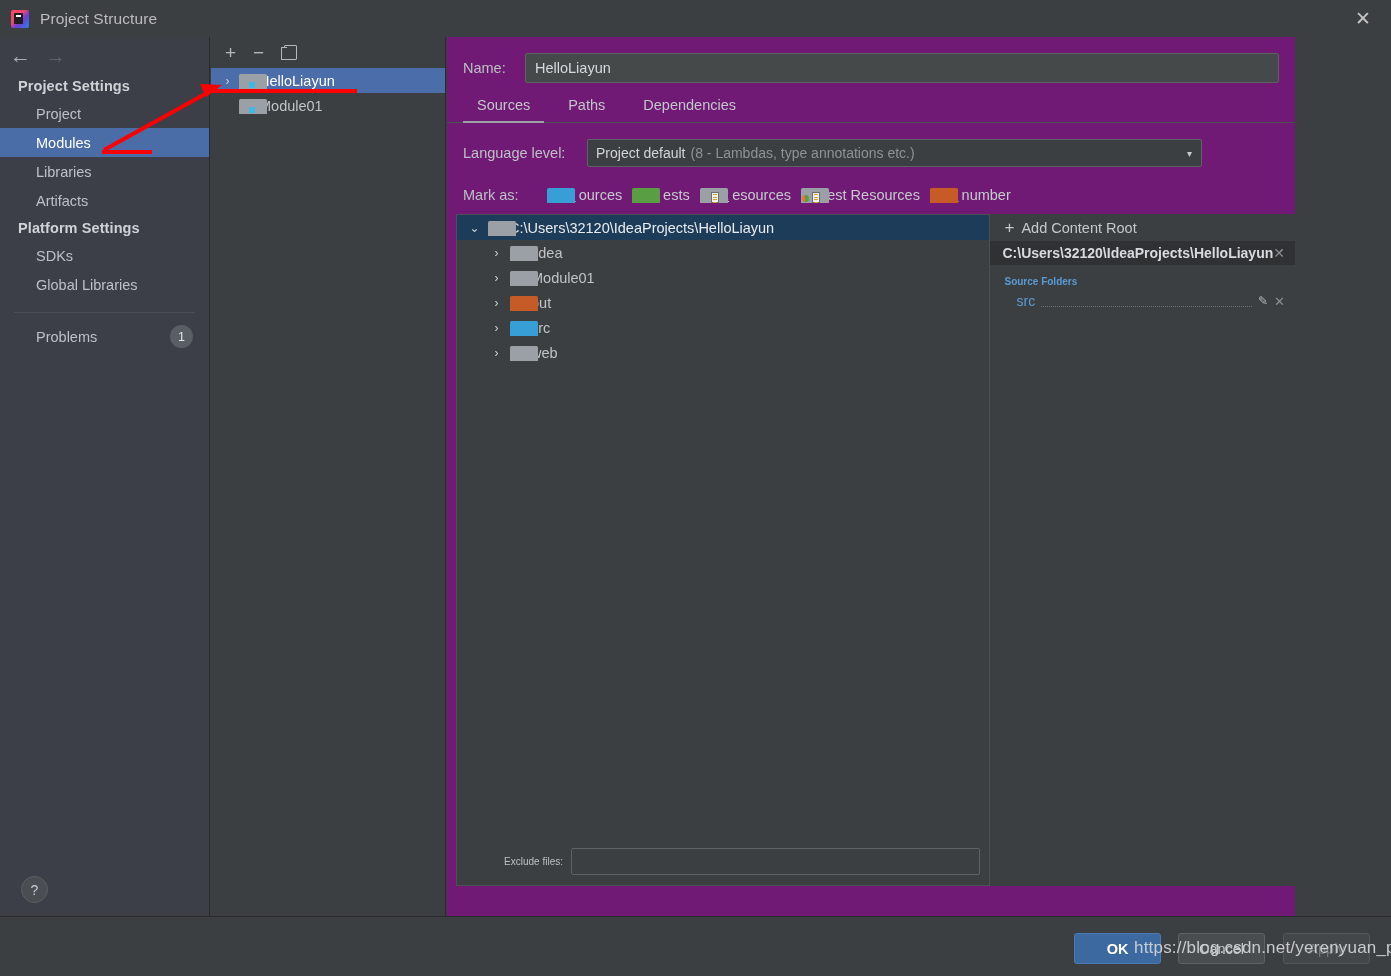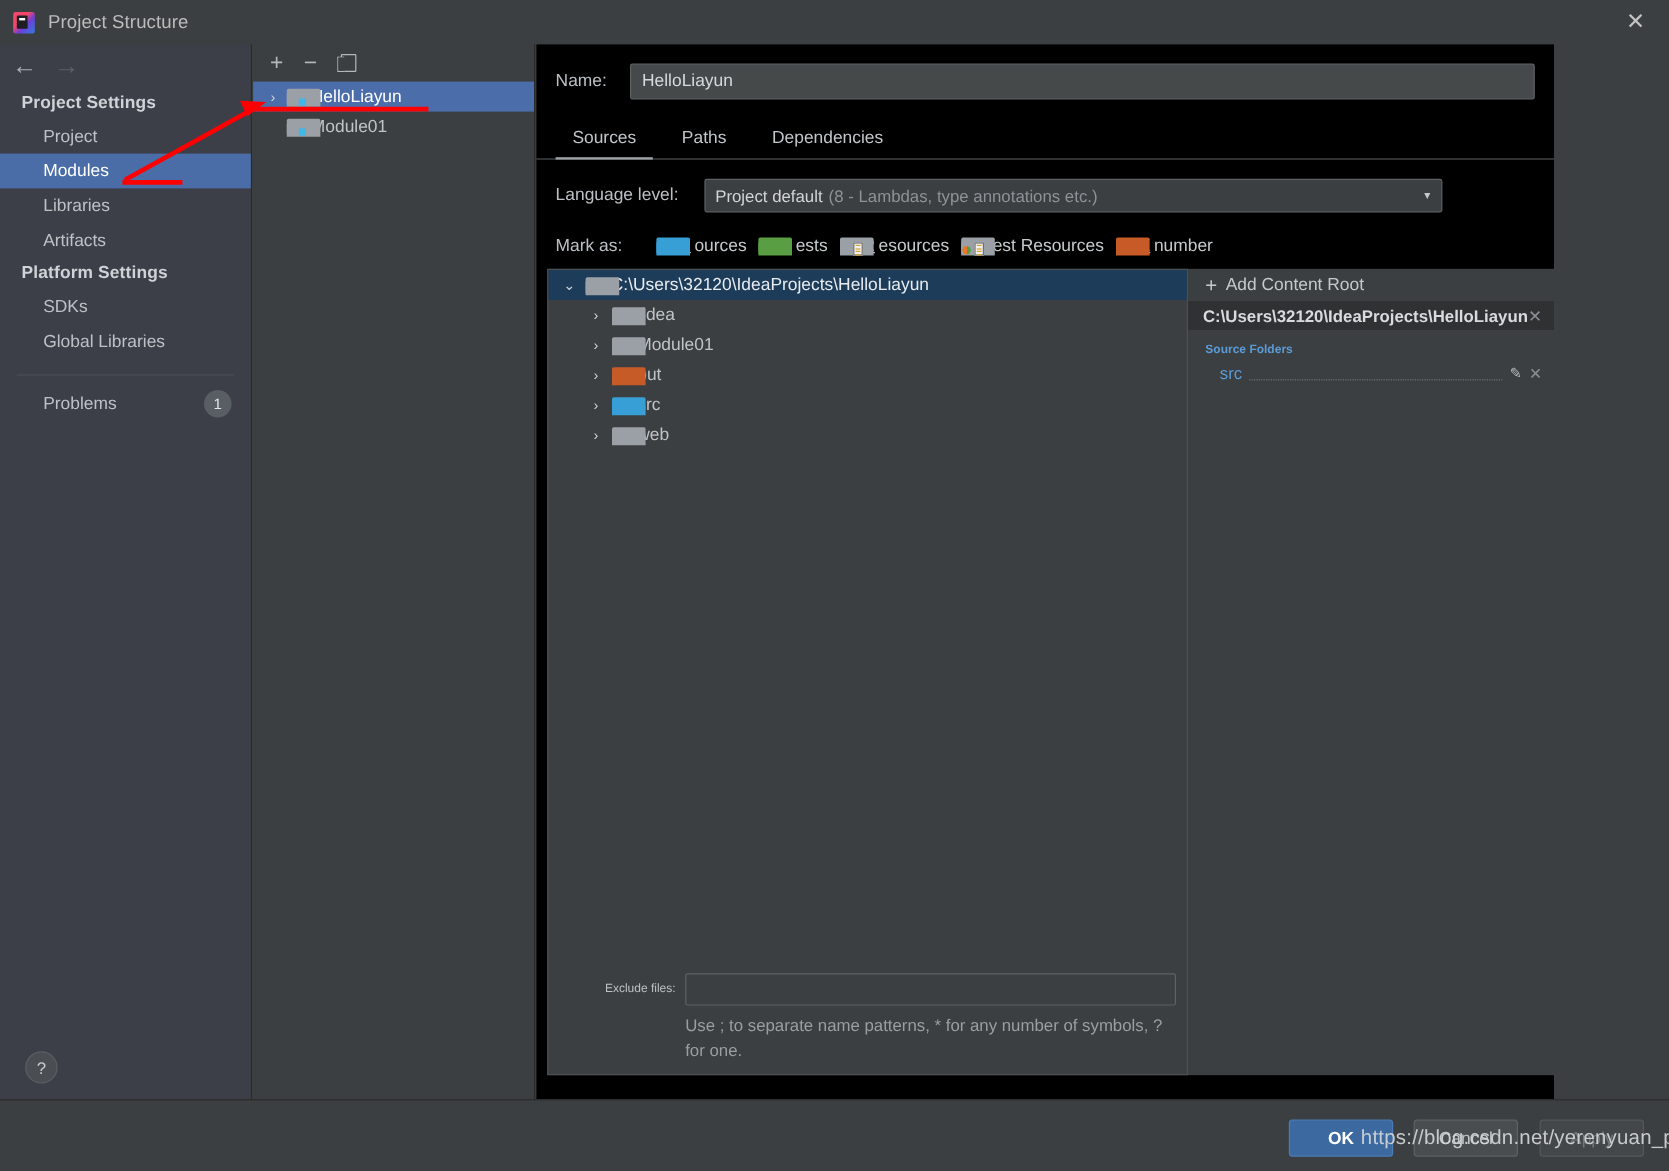--- a/index.html
+++ b/index.html
@@ -110,31 +110,31 @@
   .ficon .res-lines i {
     display:block; height:1px; background:#d8a12a; margin:1.4px 1px 0 1px;
   }
   .ficon .tres-dot {
     position:absolute; left:1px; bottom:0px; width:7px; height:7px; border-radius:50%;
     background: linear-gradient(90deg,#e8762c 50%, #5a9e43 50%);
   }
 
   
   .content {
-    position: absolute; left: 447px; top: 37px; width: 848px; height: 879px; background: #000000;
+    position: absolute; left: 447px; top: 37px; width: 848px; height: 879px; background: #701a75;
   }
   .name-row { display: flex; align-items: center; padding: 16px 16px 0 16px; }
   .name-label { font-size: 14.5px; color: #bcc0c4; width: 62px; }
   .text-input {
     flex: 1; height: 30px; background: #45494a; border: 1px solid #5e6264; border-radius: 2px;
     color: #d6d9dc; font-size: 14.5px; padding: 0 9px; outline: none;
     font-family: "Liberation Sans", sans-serif;
   }
   .tabs {
-    margin-top: 18px; padding-left: 16px; display: flex; gap: 10px;
+    margin-top: 8px; padding-left: 16px; display: flex; gap: 10px;
     border-bottom: 1px solid #4d5052; position: relative;
   }
   .tab {
     font-size: 14.5px; color: #c2c6ca; padding: 6px 14px 9px 14px; position: relative;
   }
   .tab.active:after {
     content: ""; position: absolute; left: 0; right: 0; bottom: -1px; height: 2.5px; background: #9da1a6;
   }
   .lang-row { display: flex; align-items: center; padding: 16px 16px 0 16px; }
   .lang-label { font-size: 14.5px; color: #bcc0c4; width: 124px; }
@@ -428,21 +428,20 @@
               <span class="body"></span>
             </span>
           <span>web</span>
         </div>
 
         <div class="exclude-area">
           <div class="exclude-row">
             <span class="exclude-label">Exclude files:</span>
             <input class="exclude-input" value="" style="">
           </div>
-          <div class="exclude-hint">Use ; to separate name patterns, * for any number of symbols, ? for one.</div>
         </div>
       </div>
 
       <div class="root-pane">
         <div class="add-root">
           <span class="plus-glyph">+</span>
           <span>Add Content Root</span>
         </div>
         <div class="root-header">
           <span class="path">C:\Users\32120\IdeaProjects\HelloLiayun</span>

